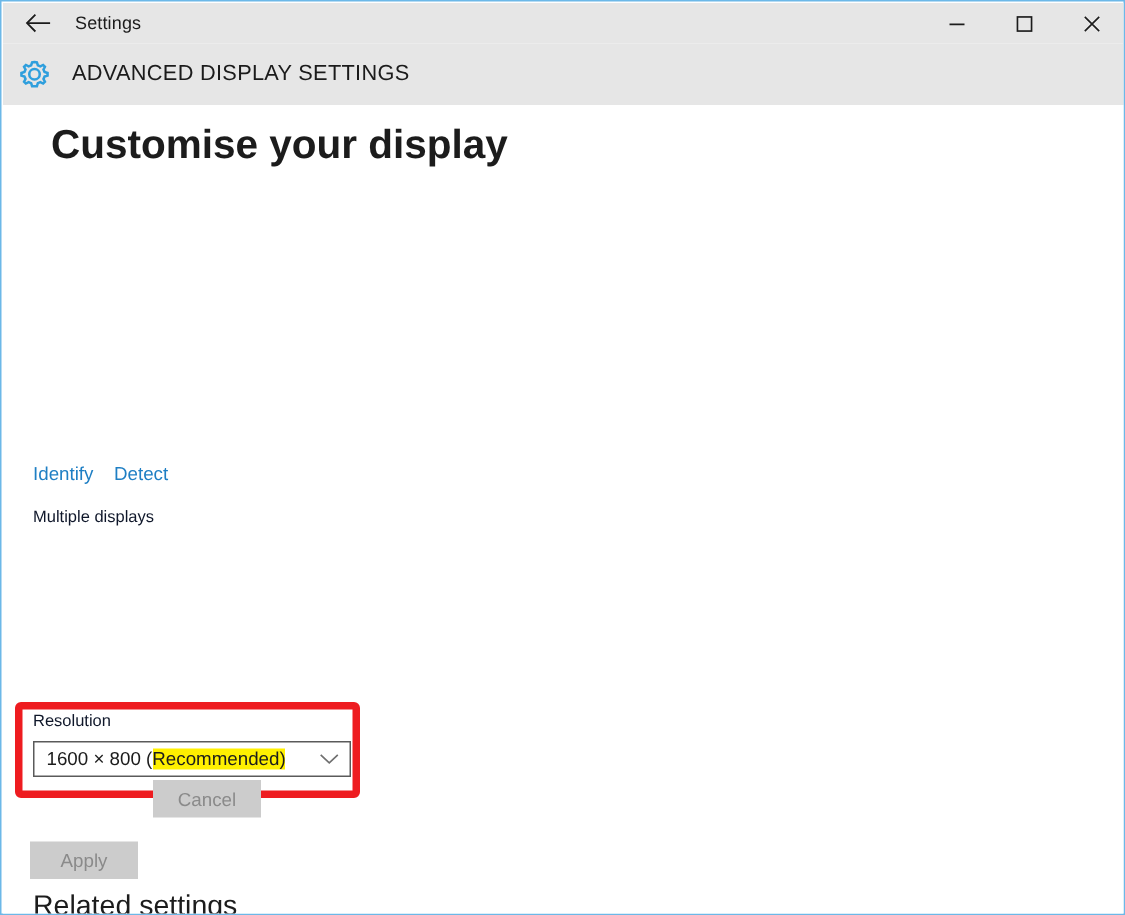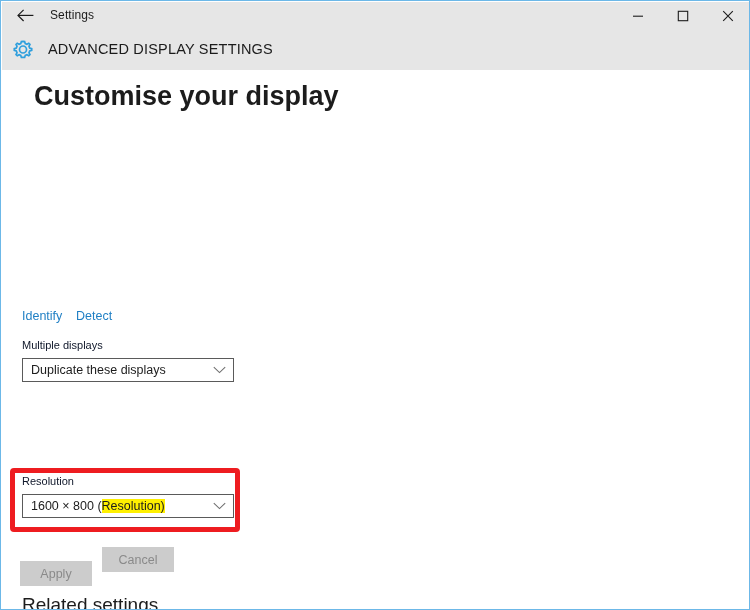--- a/index.html
+++ b/index.html
@@ -223,21 +223,21 @@
     border: none;
     color: #8a8a8a;
     font-size: 12.5px;
     font-family: "Liberation Sans", sans-serif;
     display: flex;
     align-items: center;
     justify-content: center;
     cursor: default;
   }
   #btn-apply  { left: 18px;  top: 491px; width: 72px; }
-  #btn-cancel { left: 100px; top: 477px; width: 72px; }
+  #btn-cancel { left: 100px; top: 450px; width: 72px; }
 
   
   #related-heading {
     position: absolute;
     left: 20px; top: 524px;
     font-size: 19px;
     font-weight: 400;
     color: #1c1c1c;
     white-space: nowrap;
   }
@@ -302,40 +302,32 @@
     <div id="page-heading">Customise your display</div>
 
 
     <div id="link-row">
       <span id="link-identify" class="textlink">Identify</span>
       <span id="link-detect" class="textlink">Detect</span>
     </div>
 
     <div id="label-multiple-displays" class="field-label">Multiple displays</div>
 
-    <div id="combo-multiple-displays" class="combo">
-      <span class="combo-text">Duplicate these displays</span>
+
+    <div id="label-resolution" class="field-label">Resolution</div>
+
+    <div id="combo-resolution" class="combo">
+      <span class="combo-text"><span>1600 × 800 (</span><span class="hl-yellow">Recommended)</span></span>
       <span class="combo-chevron">
         <svg width="13" height="8" viewBox="0 0 13 8">
           <path d="M0.8 1.2 L6.5 6.6 L12.2 1.2" fill="none" stroke="#707070" stroke-width="1.1"></path>
         </svg>
       </span>
     </div>
 
-    <div id="label-resolution" class="field-label">Resolution</div>
-
-    <div id="combo-resolution" class="combo">
-      <span class="combo-text"><span>1600 × 800 (</span><span class="hl-yellow">Resolution)</span></span>
-      <span class="combo-chevron">
-        <svg width="13" height="8" viewBox="0 0 13 8">
-          <path d="M0.8 1.2 L6.5 6.6 L12.2 1.2" fill="none" stroke="#707070" stroke-width="1.1"></path>
-        </svg>
-      </span>
-    </div>
-
     <div id="annotation-box"></div>
 
     <div id="btn-apply" class="btn">Apply</div>
     <div id="btn-cancel" class="btn">Cancel</div>
 
     <div id="related-heading">Related settings</div>
 
   </div>
 </div>
 

